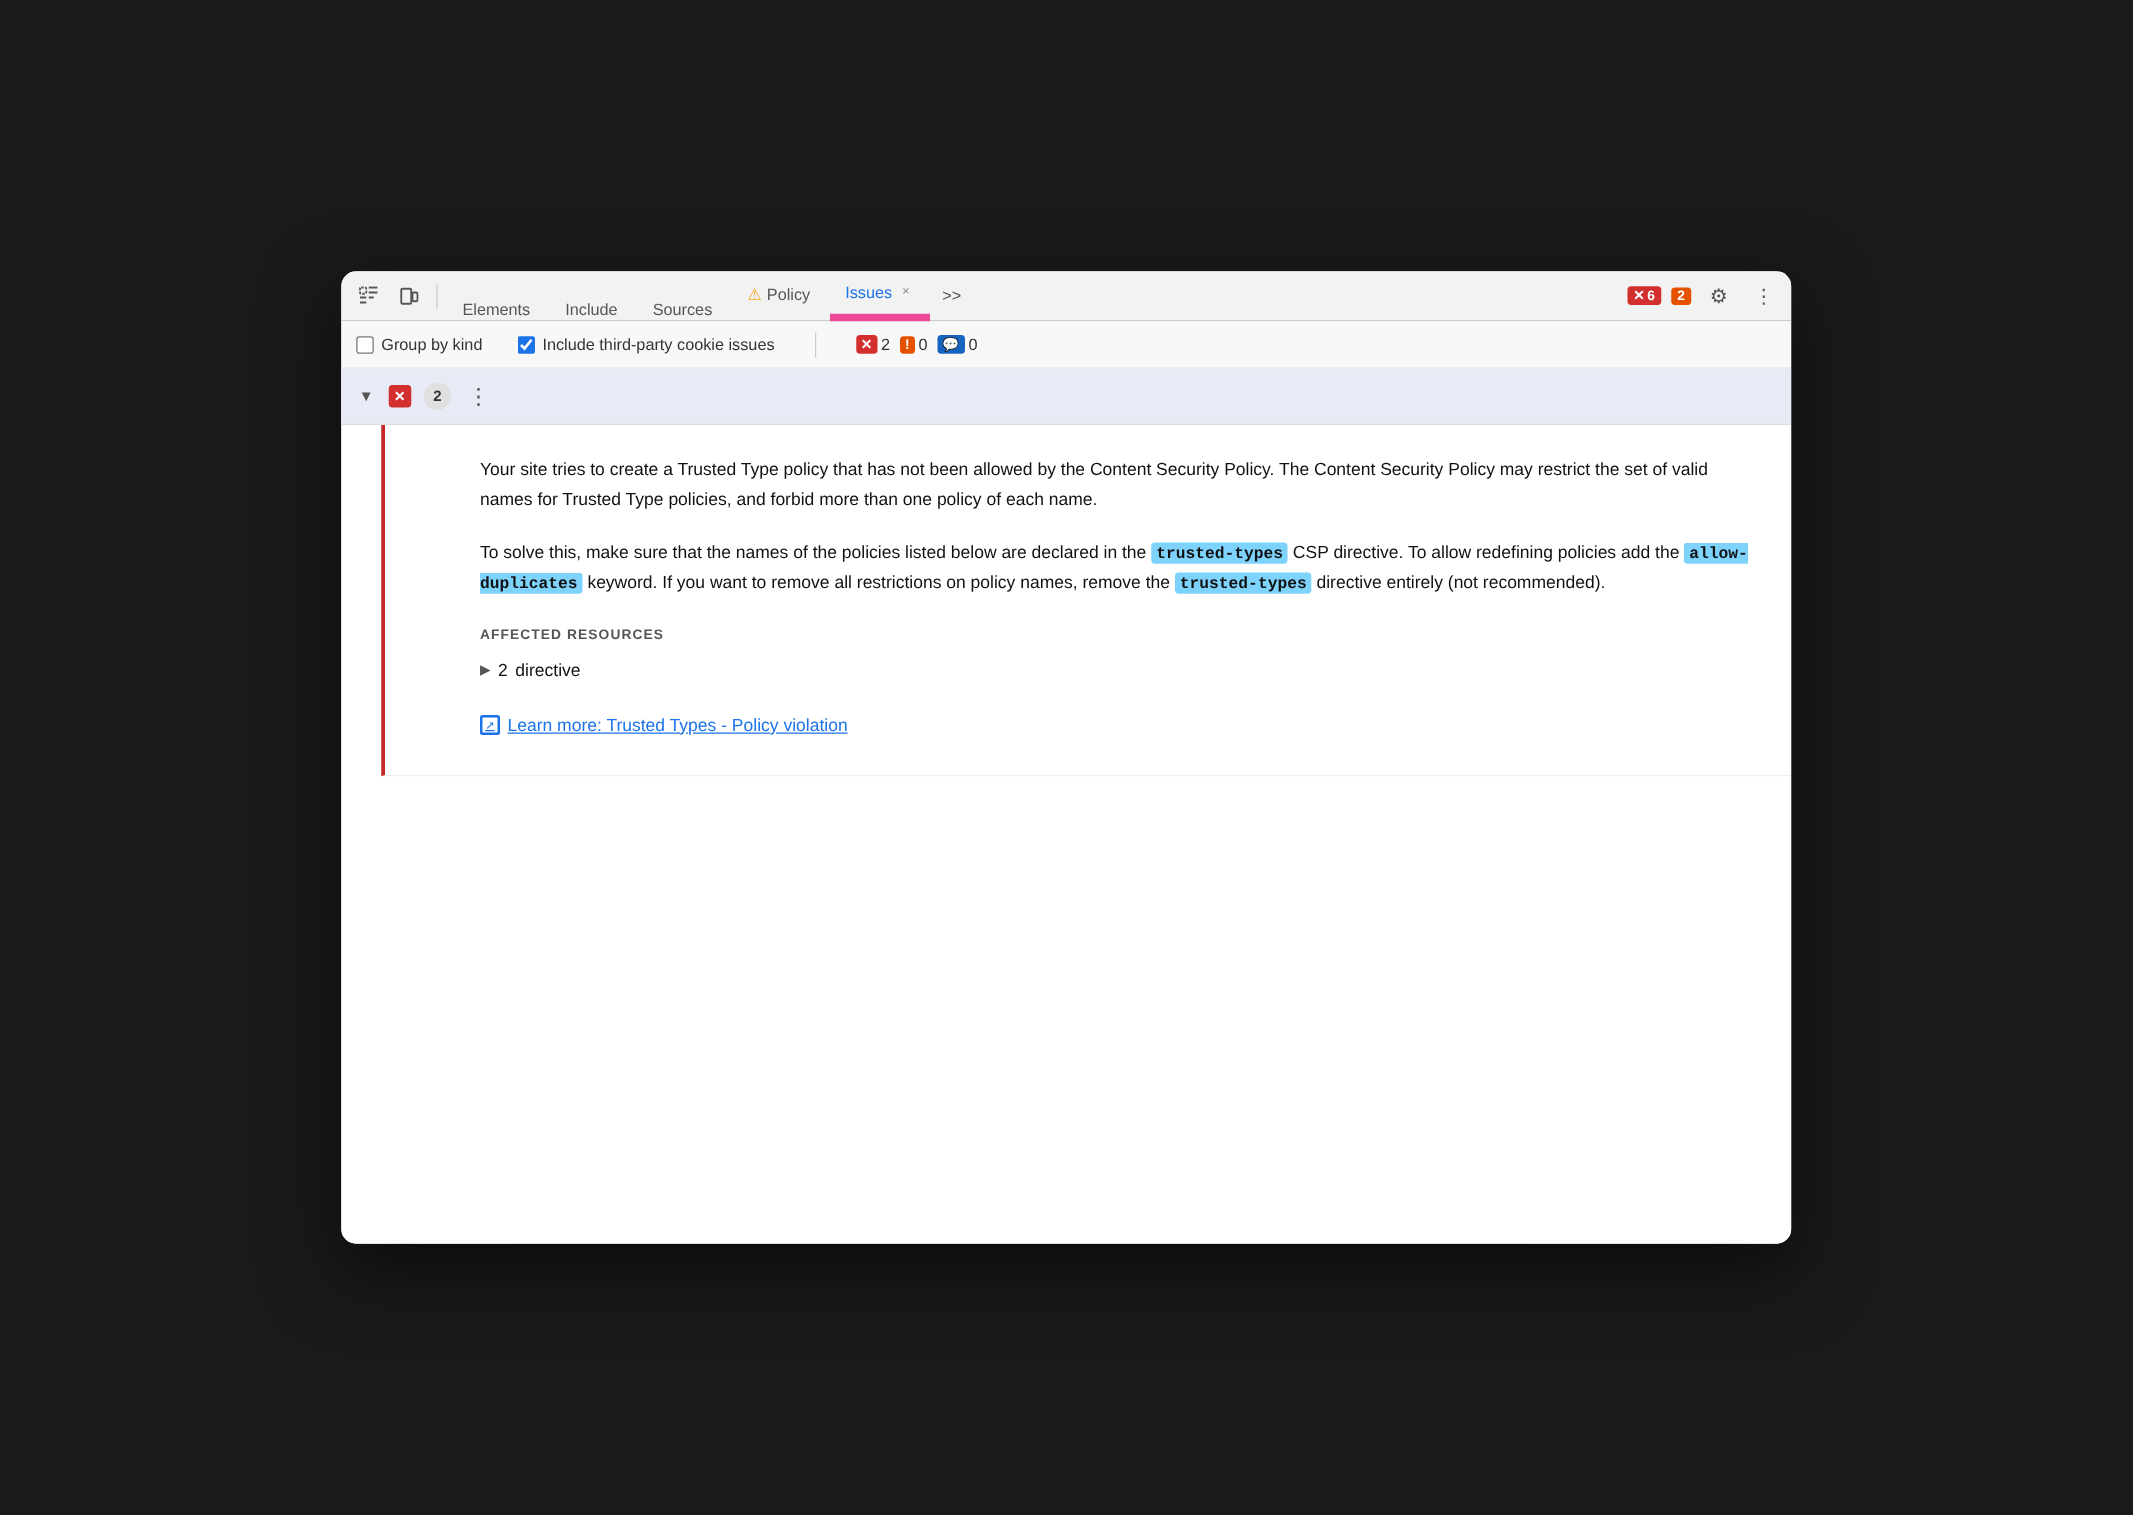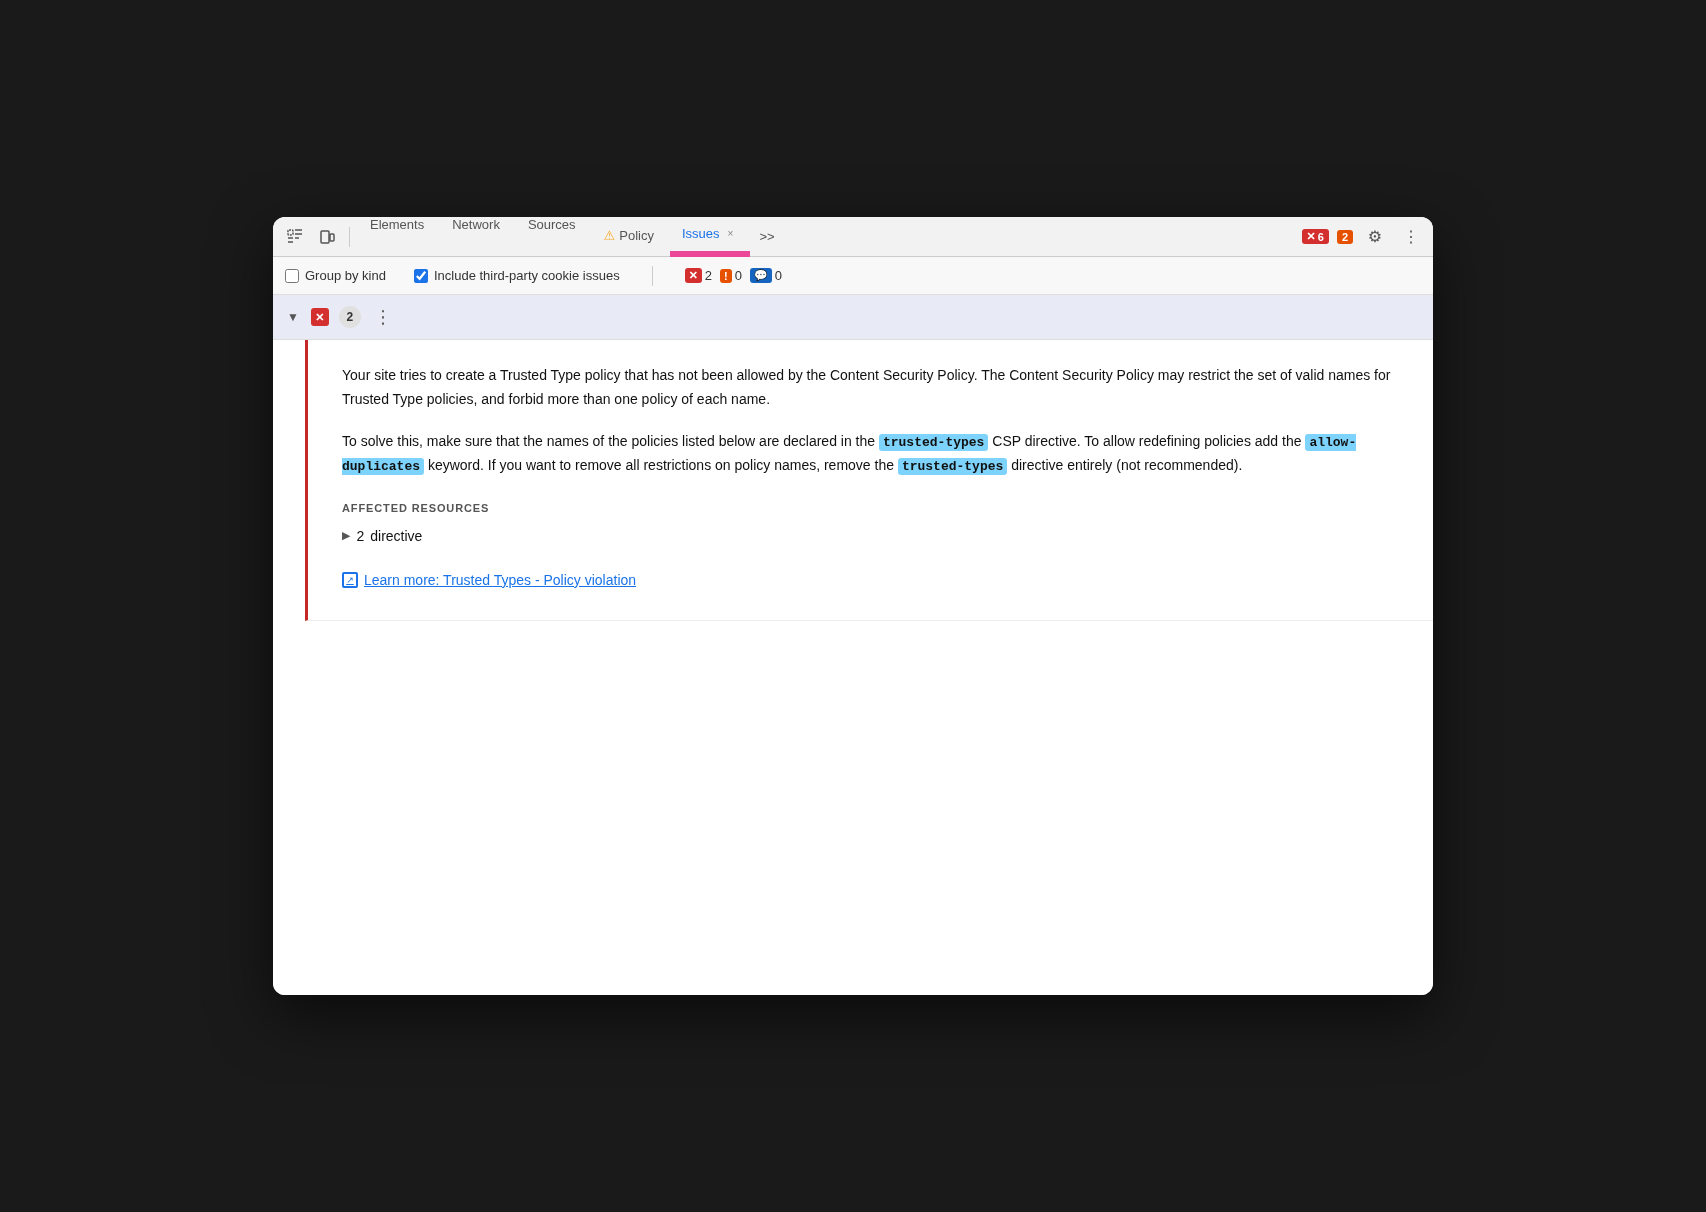--- a/index.html
+++ b/index.html
@@ -74,21 +74,21 @@
     .toolbar-sep {
       width: 1px;
       height: 20px;
       background: #ccc;
       margin: 0 4px;
     }
     .tab {
       padding: 0 12px;
       height: 40px;
       display: flex;
-      align-items: flex-start;
+      align-items: flex-end;
       font-size: 13px;
       color: #555;
       cursor: pointer;
       border-bottom: 2px solid transparent;
       white-space: nowrap;
     }
     .tab.active {
       color: #1a73e8;
       border-bottom: 6px solid #ec4899;
     }
@@ -262,21 +262,21 @@
       display: flex;
       align-items: center;
       justify-content: center;
       cursor: pointer;
       color: #555;
       font-size: 18px;
       border-radius: 4px;
     }
 
     .issue-body {
-      padding: 24px 32px 32px 34px;
+      padding: 24px 32px 32px 76px;
       border-left: 3px solid #c62828;
       margin-left: 32px;
       border-bottom: 1px solid #eee;
     }
     .issue-body p {
       font-size: 14px;
       line-height: 1.7;
       color: #111;
       margin-bottom: 18px;
     }
@@ -358,21 +358,21 @@
       <svg width="16" height="16" viewBox="0 0 16 16" fill="none">
         <rect x="2" y="2" width="8" height="12" rx="1" stroke="#555" stroke-width="1.5"></rect>
         <rect x="11" y="5" width="4" height="7" rx="1" stroke="#555" stroke-width="1.5"></rect>
       </svg>
     </button>
     <div class="toolbar-sep"></div>
     <div class="tab">
       <span>Elements</span>
     </div>
     <div class="tab">
-      <span>Network</span>
+      <span>Include</span>
     </div>
     <div class="tab">
       <span>Sources</span>
     </div>
     <div class="tab tab-network">
       <span class="warning-icon">⚠</span>
       <span>Policy</span>
     </div>
     <div class="tab active tab-issues-wrapper">
       <span>Issues</span>

